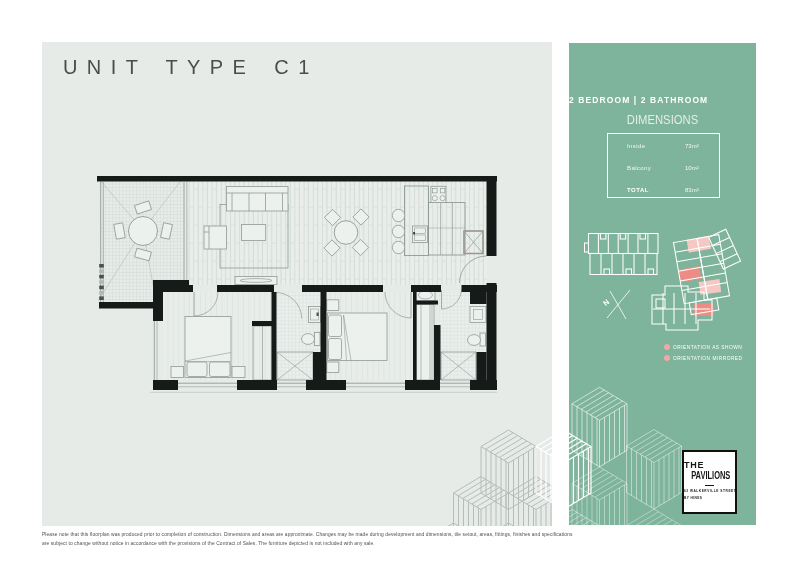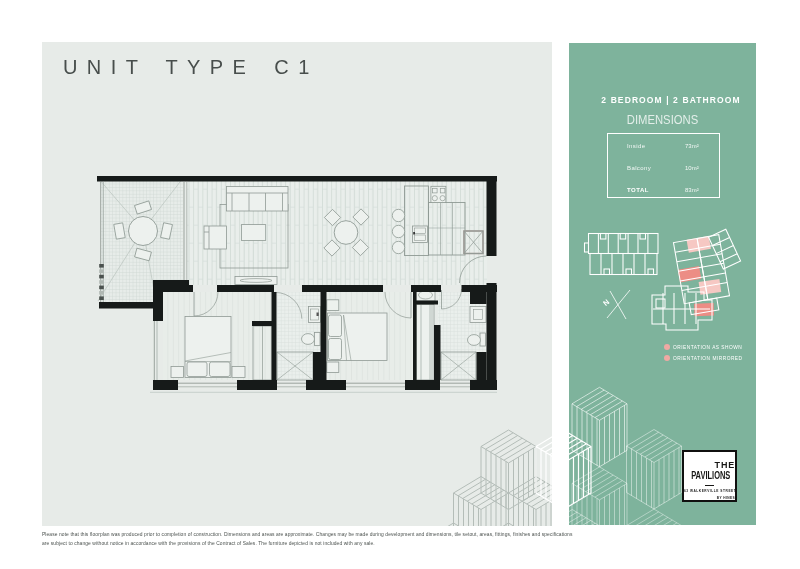--- a/index.html
+++ b/index.html
@@ -212,21 +212,21 @@
       <path d="M563.5 430.0 L591.0 446.5 L591.0 493.0 L563.5 509.5 L536.0 493.0 L536.0 446.5 Z M536.0 446.5 L563.5 463.0 M563.5 463.0 L591.0 446.5 M563.5 463.0 L563.5 509.5 M541.0 449.5 L541.0 496.0 M546.0 452.5 L546.0 499.0 M551.0 455.5 L551.0 502.0 M556.0 458.5 L556.0 505.0 M561.0 461.5 L561.0 508.0 M568.5 460.0 L568.5 506.5 M573.5 457.0 L573.5 503.5 M578.5 454.0 L578.5 500.5 M583.5 451.0 L583.5 497.5 M588.5 448.0 L588.5 494.5 M568.1 432.8 L540.6 449.2 M572.7 435.5 L545.2 452.0 M577.2 438.2 L549.8 454.8 M581.8 441.0 L554.3 457.5 M586.4 443.8 L558.9 460.2" fill="none" stroke="#ffffff" stroke-opacity="1.00" stroke-width="1.2"></path>
     </g>
 <g clip-path="url(#clipG)">
       <path d="M599.5 387.3 L627.0 403.8 L627.0 450.3 L599.5 466.8 L572.0 450.3 L572.0 403.8 Z M572.0 403.8 L599.5 420.3 M599.5 420.3 L627.0 403.8 M599.5 420.3 L599.5 466.8 M577.0 406.8 L577.0 453.3 M582.0 409.8 L582.0 456.3 M587.0 412.8 L587.0 459.3 M592.0 415.8 L592.0 462.3 M597.0 418.8 L597.0 465.3 M604.5 417.3 L604.5 463.8 M609.5 414.3 L609.5 460.8 M614.5 411.3 L614.5 457.8 M619.5 408.3 L619.5 454.8 M624.5 405.3 L624.5 451.8 M604.1 390.1 L576.6 406.6 M608.7 392.8 L581.2 409.3 M613.2 395.6 L585.8 412.1 M617.8 398.3 L590.3 414.8 M622.4 401.1 L594.9 417.6" fill="none" stroke="#ffffff" stroke-opacity="0.60" stroke-width="1.0"></path>
       <path d="M654.0 429.5 L681.5 446.0 L681.5 492.5 L654.0 509.0 L626.5 492.5 L626.5 446.0 Z M626.5 446.0 L654.0 462.5 M654.0 462.5 L681.5 446.0 M654.0 462.5 L654.0 509.0 M631.5 449.0 L631.5 495.5 M636.5 452.0 L636.5 498.5 M641.5 455.0 L641.5 501.5 M646.5 458.0 L646.5 504.5 M651.5 461.0 L651.5 507.5 M659.0 459.5 L659.0 506.0 M664.0 456.5 L664.0 503.0 M669.0 453.5 L669.0 500.0 M674.0 450.5 L674.0 497.0 M679.0 447.5 L679.0 494.0 M658.6 432.2 L631.1 448.8 M663.2 435.0 L635.7 451.5 M667.8 437.8 L640.2 454.2 M672.3 440.5 L644.8 457.0 M676.9 443.2 L649.4 459.8" fill="none" stroke="#ffffff" stroke-opacity="0.46" stroke-width="1.0"></path>
       <path d="M599.5 466.9 L627.0 483.4 L627.0 529.9 L599.5 546.4 L572.0 529.9 L572.0 483.4 Z M572.0 483.4 L599.5 499.9 M599.5 499.9 L627.0 483.4 M599.5 499.9 L599.5 546.4 M577.0 486.4 L577.0 532.9 M582.0 489.4 L582.0 535.9 M587.0 492.4 L587.0 538.9 M592.0 495.4 L592.0 541.9 M597.0 498.4 L597.0 544.9 M604.5 496.9 L604.5 543.4 M609.5 493.9 L609.5 540.4 M614.5 490.9 L614.5 537.4 M619.5 487.9 L619.5 534.4 M624.5 484.9 L624.5 531.4 M604.1 469.6 L576.6 486.1 M608.7 472.4 L581.2 488.9 M613.2 475.1 L585.8 491.6 M617.8 477.9 L590.3 494.4 M622.4 480.6 L594.9 497.1" fill="none" stroke="#ffffff" stroke-opacity="0.42" stroke-width="1.0"></path>
       <path d="M654.0 509.1 L681.5 525.6 L681.5 572.1 L654.0 588.6 L626.5 572.1 L626.5 525.6 Z M626.5 525.6 L654.0 542.1 M654.0 542.1 L681.5 525.6 M654.0 542.1 L654.0 588.6 M631.5 528.6 L631.5 575.1 M636.5 531.6 L636.5 578.1 M641.5 534.6 L641.5 581.1 M646.5 537.6 L646.5 584.1 M651.5 540.6 L651.5 587.1 M659.0 539.1 L659.0 585.6 M664.0 536.1 L664.0 582.6 M669.0 533.1 L669.0 579.6 M674.0 530.1 L674.0 576.6 M679.0 527.1 L679.0 573.6 M658.6 511.9 L631.1 528.4 M663.2 514.6 L635.7 531.1 M667.8 517.4 L640.2 533.9 M672.3 520.1 L644.8 536.6 M676.9 522.9 L649.4 539.4" fill="none" stroke="#ffffff" stroke-opacity="0.40" stroke-width="1.0"></path>
       <path d="M572.3 509.5 L599.8 526.0 L599.8 572.5 L572.3 589.0 L544.8 572.5 L544.8 526.0 Z M544.8 526.0 L572.3 542.5 M572.3 542.5 L599.8 526.0 M572.3 542.5 L572.3 589.0 M549.8 529.0 L549.8 575.5 M554.8 532.0 L554.8 578.5 M559.8 535.0 L559.8 581.5 M564.8 538.0 L564.8 584.5 M569.8 541.0 L569.8 587.5 M577.3 539.5 L577.3 586.0 M582.3 536.5 L582.3 583.0 M587.3 533.5 L587.3 580.0 M592.3 530.5 L592.3 577.0 M597.3 527.5 L597.3 574.0 M576.9 512.2 L549.4 528.8 M581.5 515.0 L554.0 531.5 M586.0 517.8 L558.5 534.2 M590.6 520.5 L563.1 537.0 M595.2 523.2 L567.7 539.8" fill="none" stroke="#ffffff" stroke-opacity="0.45" stroke-width="1.0"></path>
     </g>
 </svg>
-<div class="abs" style="left:569px;top:95px;width:204px;text-align:center;font-size:8.5px;font-weight:bold;letter-spacing:1.1px;color:#ffffff;white-space:nowrap">2 BEDROOM | 2 BATHROOM</div>
+<div class="abs" style="left:569px;top:95px;width:204px;text-align:left;font-size:8.5px;font-weight:bold;letter-spacing:1.1px;color:#ffffff;white-space:nowrap">2 BEDROOM | 2 BATHROOM</div>
 <div class="abs" style="left:569px;top:113px;width:187px;text-align:center;font-size:12px;letter-spacing:0px;color:rgba(255,255,255,0.78);white-space:nowrap;transform:scaleX(0.94)">DIMENSIONS</div>
 <div class="abs" style="left:607px;top:133px;width:113px;height:65px;border:1.6px solid #ffffff">
   <div style="position:absolute;left:19px;top:9px;font-size:6px;color:rgba(255,255,255,0.9);letter-spacing:0.4px">Inside</div>
   <div style="position:absolute;left:77px;top:9px;font-size:6px;color:rgba(255,255,255,0.9)">73m²</div>
   <div style="position:absolute;left:19px;top:31px;font-size:6px;color:rgba(255,255,255,0.9);letter-spacing:0.4px">Balcony</div>
   <div style="position:absolute;left:77px;top:31px;font-size:6px;color:rgba(255,255,255,0.9)">10m²</div>
   <div style="position:absolute;left:19px;top:53px;font-size:6px;font-weight:bold;color:#ffffff;letter-spacing:0.5px">TOTAL</div>
   <div style="position:absolute;left:77px;top:53px;font-size:6px;color:rgba(255,255,255,0.9)">83m²</div>
 </div>
 <svg class="abs" style="left:575px;top:215px" width="185" height="125" viewBox="575 215 185 125">
@@ -286,21 +286,21 @@
     <line x1="653" y1="309" x2="710" y2="309" stroke="#ffffff" stroke-width="1.05" fill="none"></line>
     <rect x="656" y="299" width="9" height="9" stroke="#ffffff" stroke-width="1.05" fill="none"></rect>
     <line x1="607" y1="318" x2="630" y2="290" stroke="#ffffff" stroke-width="0.8"></line>
     <line x1="610" y1="291" x2="626" y2="319" stroke="#ffffff" stroke-width="0.8"></line>
     <text x="603" y="305" fill="#ffffff" font-size="7.5" font-weight="bold" transform="rotate(-40 606 302)">N</text>
   </svg>
 <div class="abs" style="left:664px;top:344px;width:6px;height:6px;border-radius:50%;background:#f0a9a3"></div>
 <div class="abs" style="left:673px;top:344.5px;font-size:4.8px;letter-spacing:0.5px;color:#ffffff;white-space:nowrap">ORIENTATION AS SHOWN</div>
 <div class="abs" style="left:664px;top:355px;width:6px;height:6px;border-radius:50%;background:#f0a9a3"></div>
 <div class="abs" style="left:673px;top:355.5px;font-size:4.8px;letter-spacing:0.5px;color:#ffffff;white-space:nowrap">ORIENTATION MIRRORED</div>
-<div class="abs" style="left:682px;top:450px;width:55px;height:52px;background:#ffffff;border:2px solid #10100f;text-align:right">
+<div class="abs" style="left:682px;top:450px;width:55px;height:64px;background:#ffffff;border:2px solid #10100f;text-align:left">
   <div style="margin-top:8px;font-size:9px;font-weight:bold;letter-spacing:0.8px;color:#171715">THE</div>
   <div style="font-size:10.4px;font-weight:bold;letter-spacing:0px;color:#171715;transform:scaleX(0.72)">PAVILIONS</div>
   <div style="width:9px;height:1px;background:#171715;margin:3.5px auto 3px"></div>
   <div style="font-size:3.2px;font-weight:bold;letter-spacing:0.55px;color:#222222;white-space:nowrap">63 WALKERVILLE STREET</div>
   <div style="margin-top:3.5px;font-size:3.2px;font-weight:bold;letter-spacing:0.4px;color:#222222">BY HINES</div>
 </div>
 <div class="abs" style="left:42px;top:529.5px;font-size:4.9px;line-height:9.3px;color:#4b514e;letter-spacing:0.1px">
 Please note that this floorplan was produced prior to completion of construction. Dimensions and areas are approximate. Changes may be made during development and dimensions, tile setout, areas, fittings, finishes and specifications<br>
 are subject to change without notice in accordance with the provisions of the Contract of Sales. The furniture depicted is not included with any sale.
 </div>

